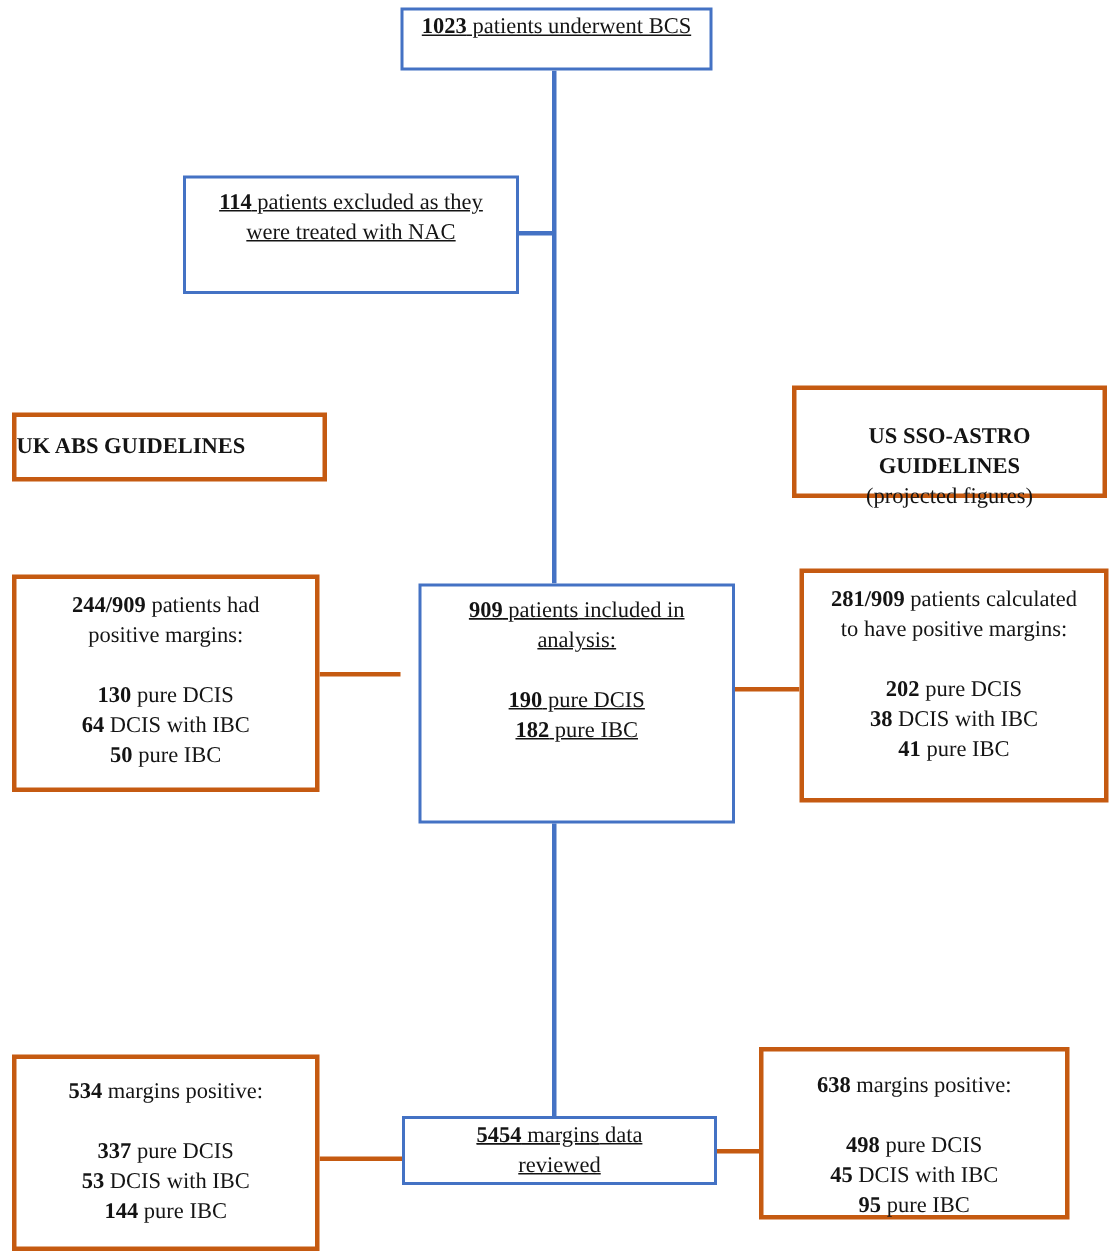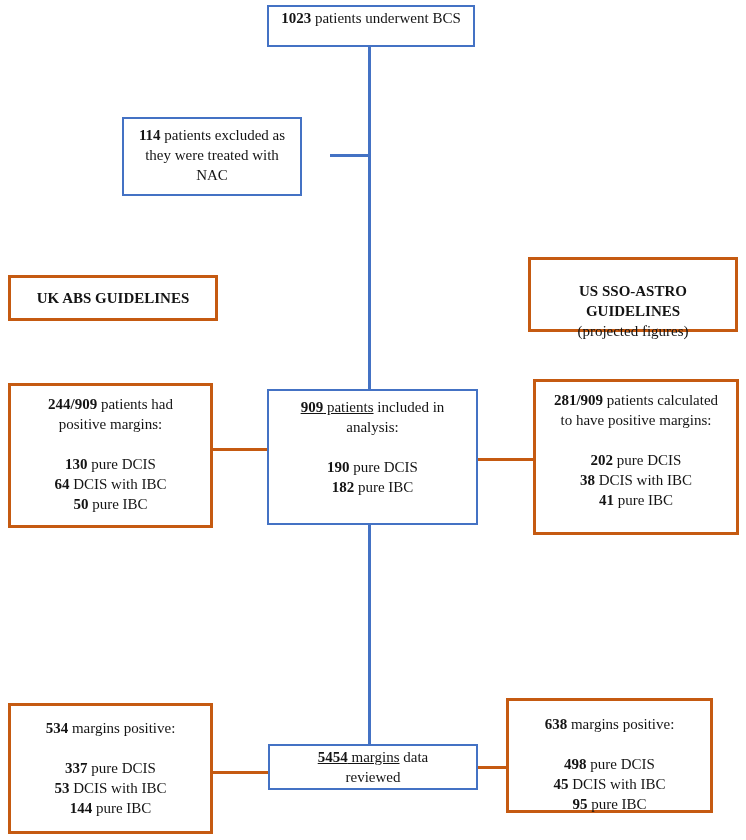--- a/index.html
+++ b/index.html
@@ -9,36 +9,36 @@
     --bg:#ffffff;
   }
   html,body{margin:0;padding:0;background:var(--bg);}
   .canvas{
     position:relative;width:746px;height:840px;background:var(--bg);
     font-family:"Liberation Serif","DejaVu Serif",serif;
     font-size:15px;line-height:20px;color:var(--text);
     overflow:hidden;
   }
   .node{position:absolute;box-sizing:border-box;text-align:center;background:var(--bg);}
-  .blue-box{border:2px solid var(--blue);}
+  .blue-box{border:2px solid var(--blue);text-decoration:underline;}
   .orange-box{border:3px solid var(--orange);}
   .b{font-weight:bold;}
   .u{text-decoration:underline;}
   .gap{height:20px;}
   .line{position:absolute;}
   .blue-line{background:var(--blue);}
   .orange-line{background:var(--orange);}
-  .center-flex{display:flex;align-items:center;justify-content:center;}
+  .center-flex{display:flex;align-items:center;justify-content:flex-start;}
 
   
   #box-bcs      {left:267px;top:5px;  width:208px;height:42px; padding:1px 4px;}
-  #box-nac      {left:122px;top:117px;width:180px;height:79px; padding:6px 14px;}
+  #box-nac      {left:122px;top:117px;width:224px;height:79px; padding:6px 14px;}
   #box-uk-title {left:8px;  top:275px;width:210px;height:46px; font-weight:bold;}
   #box-us-title {left:528px;top:257px;width:210px;height:75px; padding:21px 20px;}
-  #box-analysis {left:267px;top:389px;width:211px;height:136px;padding:6px 12px;}
+  #box-analysis {left:279px;top:389px;width:211px;height:160px;padding:6px 12px;}
   #box-uk-pat   {left:8px;  top:383px;width:205px;height:145px;padding:8px 12px;font-family:Liberation Serif, serif;}
   #box-us-pat   {left:533px;top:379px;width:206px;height:156px;padding:8px 16px;}
   #box-margins  {left:268px;top:744px;width:210px;height:46px; padding:1px 25px;}
   #box-uk-marg  {left:8px;  top:703px;width:205px;height:131px;padding:12px 12px;text-align:center;}
   #box-us-marg  {left:506px;top:698px;width:207px;height:115px;padding:13px 12px;}
 
   
   #line-top-vertical   {left:368px;top:47px; width:3px; height:342px;}
   #line-nac-horizontal {left:330px;top:154px;width:38px;height:3px;}
   #line-mid-vertical   {left:368px;top:525px;width:3px; height:219px;}

